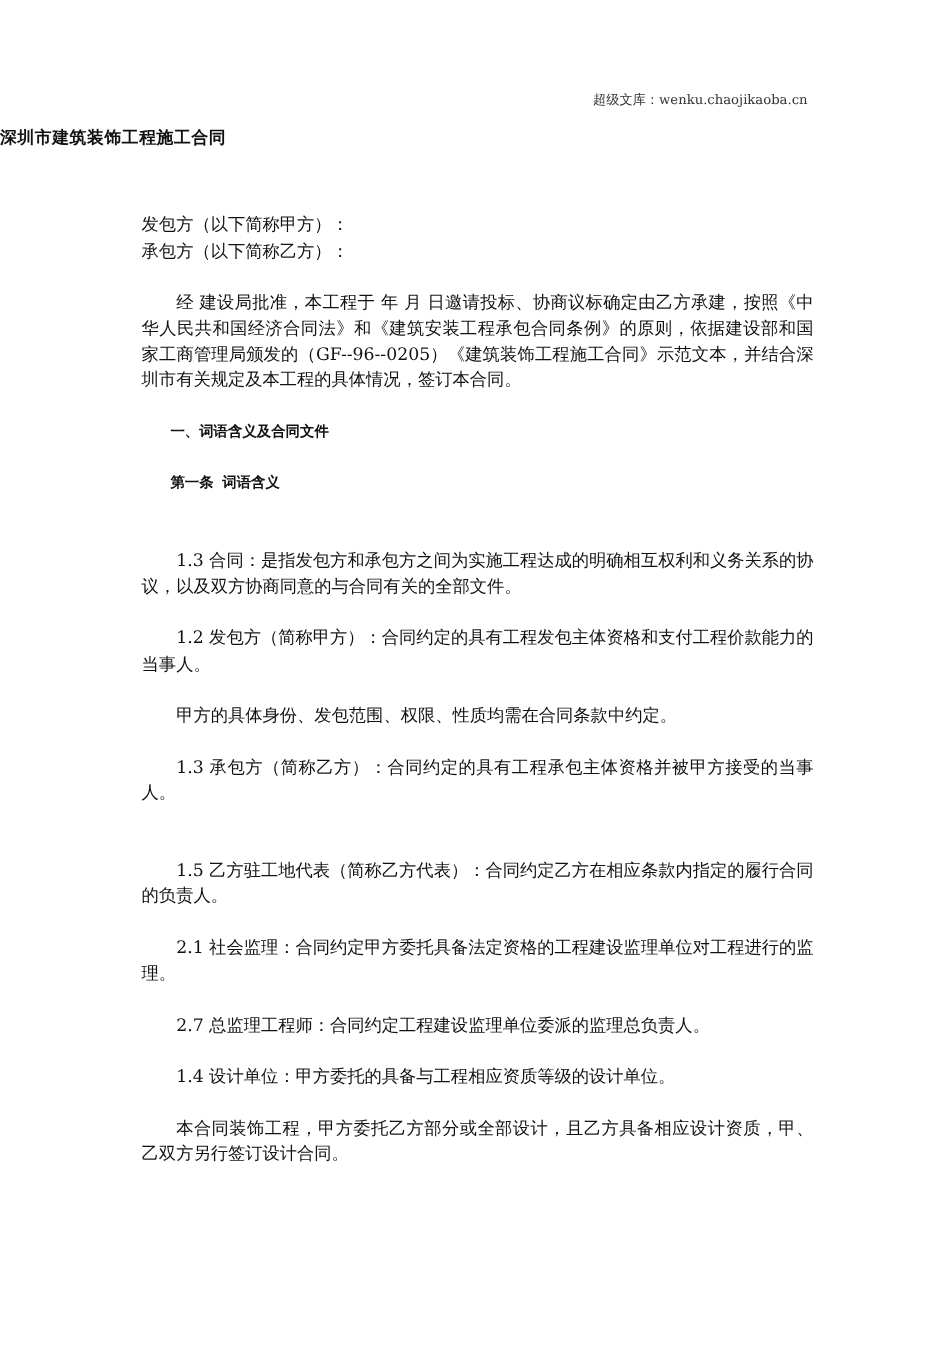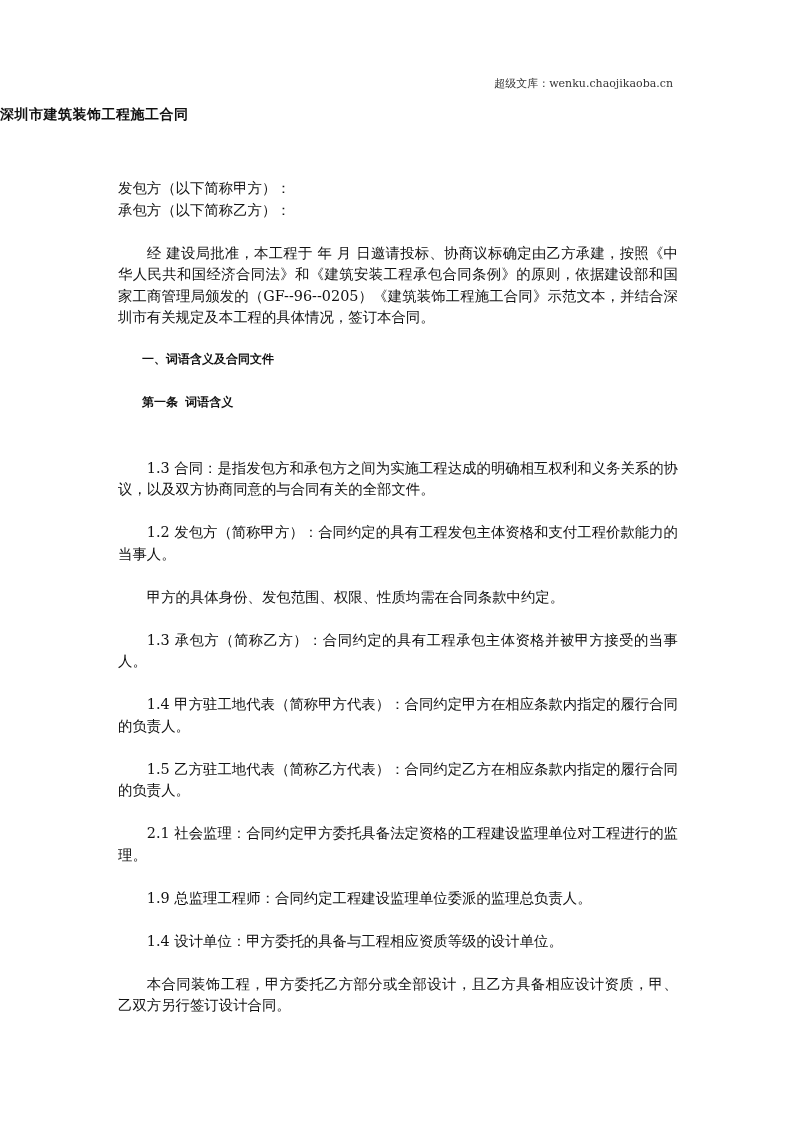--- a/index.html
+++ b/index.html
@@ -48,24 +48,23 @@
   <div class="gap"></div>
   <div class="gap"></div>
   <p class="p">1.3 合同：是指发包方和承包方之间为实施工程达成的明确相互权利和义务关系的协议，以及双方协商同意的与合同有关的全部文件。</p>
   <div class="gap"></div>
   <p class="p">1.2 发包方（简称甲方）：合同约定的具有工程发包主体资格和支付工程价款能力的当事人。</p>
   <div class="gap"></div>
   <p class="p">甲方的具体身份、发包范围、权限、性质均需在合同条款中约定。</p>
   <div class="gap"></div>
   <p class="p">1.3 承包方（简称乙方）：合同约定的具有工程承包主体资格并被甲方接受的当事人。</p>
   <div class="gap"></div>
-  <p class="p">1.4 甲方驻工地代表（简称甲方代表）：合同约定甲方在相应条款内指定的履行合同的负责人。</p>
   <div class="gap"></div>
   <p class="p">1.5 乙方驻工地代表（简称乙方代表）：合同约定乙方在相应条款内指定的履行合同的负责人。</p>
   <div class="gap"></div>
   <p class="p">2.1 社会监理：合同约定甲方委托具备法定资格的工程建设监理单位对工程进行的监理。</p>
   <div class="gap"></div>
-  <p class="p">1.9 总监理工程师：合同约定工程建设监理单位委派的监理总负责人。</p>
+  <p class="p">2.7 总监理工程师：合同约定工程建设监理单位委派的监理总负责人。</p>
   <div class="gap"></div>
   <p class="p">1.4 设计单位：甲方委托的具备与工程相应资质等级的设计单位。</p>
   <div class="gap"></div>
   <p class="p">本合同装饰工程，甲方委托乙方部分或全部设计，且乙方具备相应设计资质，甲、乙双方另行签订设计合同。</p>
 </div>
 
 </body></html>

